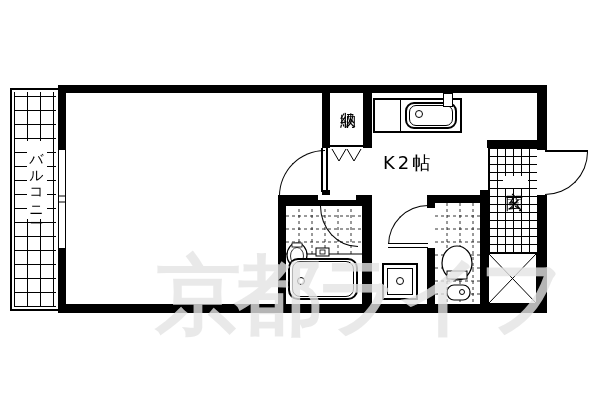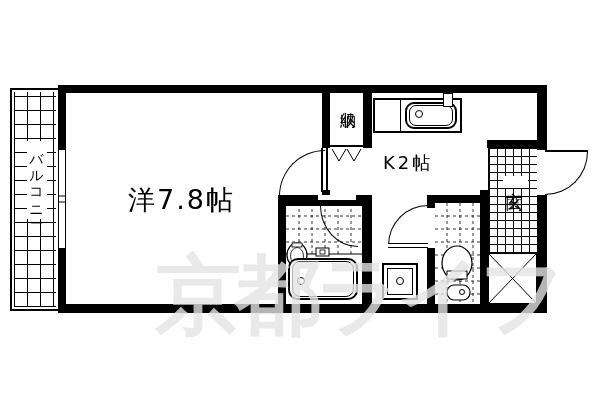--- a/index.html
+++ b/index.html
@@ -117,21 +117,20 @@
     <g>
       <ellipse cx="457" cy="263" rx="15" ry="17" fill="#fff" stroke="#000" stroke-width="1.2"></ellipse>
       <rect x="447" y="271" width="20" height="8" fill="#fff" stroke="#000" stroke-width="1"></rect>
       <rect x="447" y="285" width="23" height="15" rx="7" fill="#fff" stroke="#000" stroke-width="1.2"></rect>
       <circle cx="462" cy="292" r="2.5" fill="none" stroke="#000" stroke-width="1"></circle>
     </g>
 
     <path d="M489,254 L536,303 M536,254 L489,303" stroke="#000" stroke-width="1"></path>
   </svg>
 
-  <div class="abs label" style="left:128px;top:182px;font-size:27px;letter-spacing:2px;">洋7.8帖</div>
   <div class="abs label" style="left:383px;top:151px;font-size:18px;letter-spacing:3px;">K2帖</div>
   <div class="abs label vtext" style="left:337px;top:99px;font-size:16px;letter-spacing:1px;">収納</div>
   <div class="abs label vtext" style="left:503px;top:176px;font-size:17px;background:#fff;padding:3px 1px;letter-spacing:3px;">玄関</div>
 
   <div class="wm wm-light">京都ライフ</div>
   <div class="wm wm-dark">京都ライフ</div>
 
 </div>
 
 </body></html>

